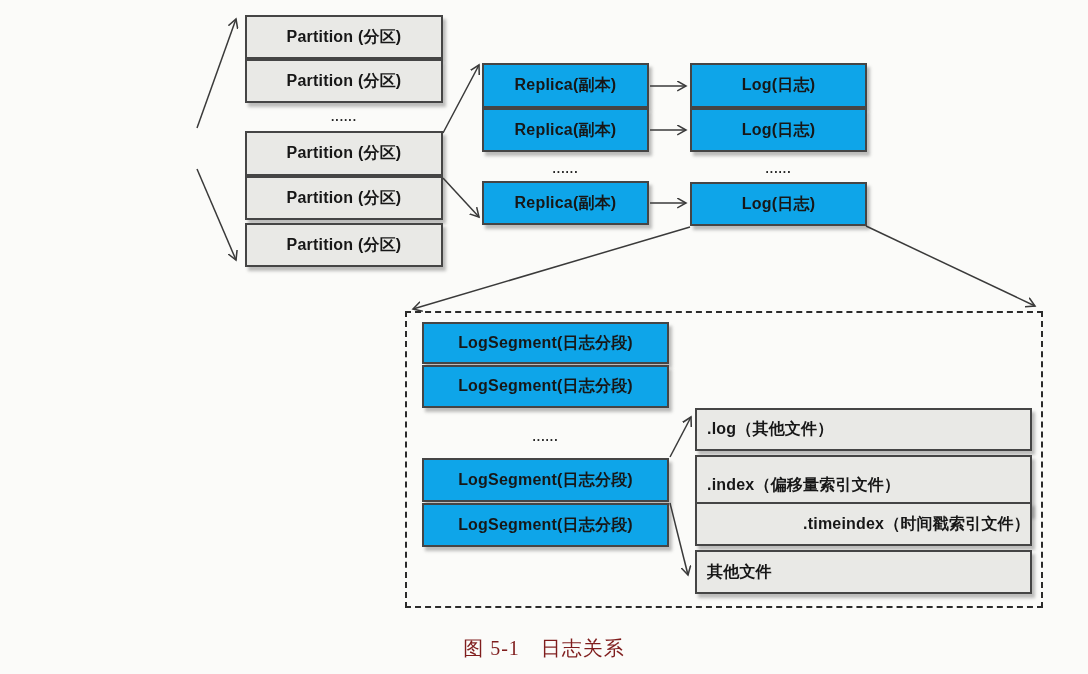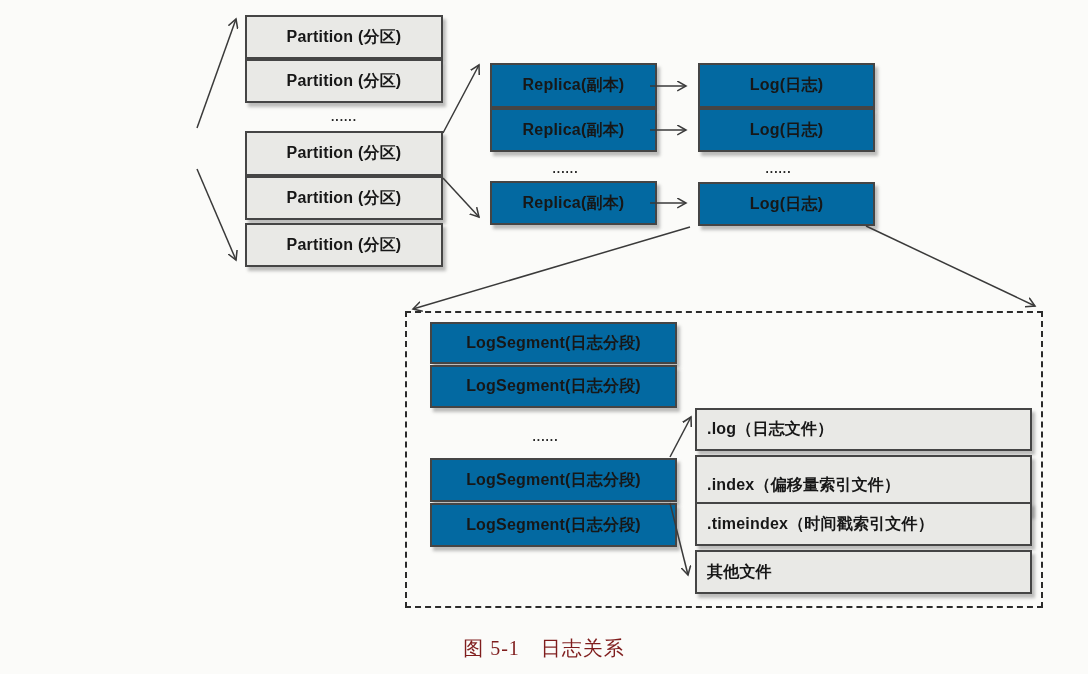--- a/index.html
+++ b/index.html
@@ -17,21 +17,21 @@
     display:flex;
     align-items:center;
     justify-content:center;
     font-size:16px;
     color:#171717;
     box-shadow:3px 4px 3px rgba(110,110,110,0.45);
     letter-spacing:0.2px;
     white-space:nowrap;
     font-weight:bold;
   }
-  .white{background:#0369a1;margin-left:8px;}
+  .white{background:#0ea5e9;}
   .gray{background:#e9e9e6;}
   .leftalign{justify-content:flex-start;padding-left:10px;}
   .dots{
     position:absolute;
     text-align:center;
     font-size:12px;
     font-weight:bold;
     color:#222;
     letter-spacing:1px;
   }
@@ -111,26 +111,26 @@
   </div>
   <div class="dots" style="left:422px;top:430px;width:247px;">......</div>
   <div class="box white" style="left:422px;top:458px;width:247px;height:44px;">
     <span>LogSegment(日志分段)</span>
   </div>
   <div class="box white" style="left:422px;top:503px;width:247px;height:44px;">
     <span>LogSegment(日志分段)</span>
   </div>
 
   <div class="box gray leftalign" style="left:695px;top:408px;width:337px;height:43px;">
-    <span>.log（日志文件）</span>
+    <span>.log（其他文件）</span>
   </div>
   <div class="box gray leftalign" style="left:695px;top:455px;width:337px;height:60px;">
     <span>.index（偏移量索引文件）</span>
   </div>
-  <div class="box gray leftalign" style="left:695px;top:502px;width:337px;height:44px;">
+  <div class="box gray leftalign" style="left:695px;top:502px;width:337px;height:44px;justify-content:flex-end;">
     <span>.timeindex（时间戳索引文件）</span>
   </div>
   <div class="box gray leftalign" style="left:695px;top:550px;width:337px;height:44px;">
     <span>其他文件</span>
   </div>
 
   <svg id="connectors" width="1088" height="674" viewBox="0 0 1088 674">
     <defs>
       <marker id="ah" viewBox="0 0 10 10" refX="8" refY="5" markerWidth="11" markerHeight="11" markerUnits="userSpaceOnUse" orient="auto">
         <path d="M0,0.5 L8,5 L0,9.5" fill="none" stroke="#3a3a3a" stroke-width="1.4"></path>

